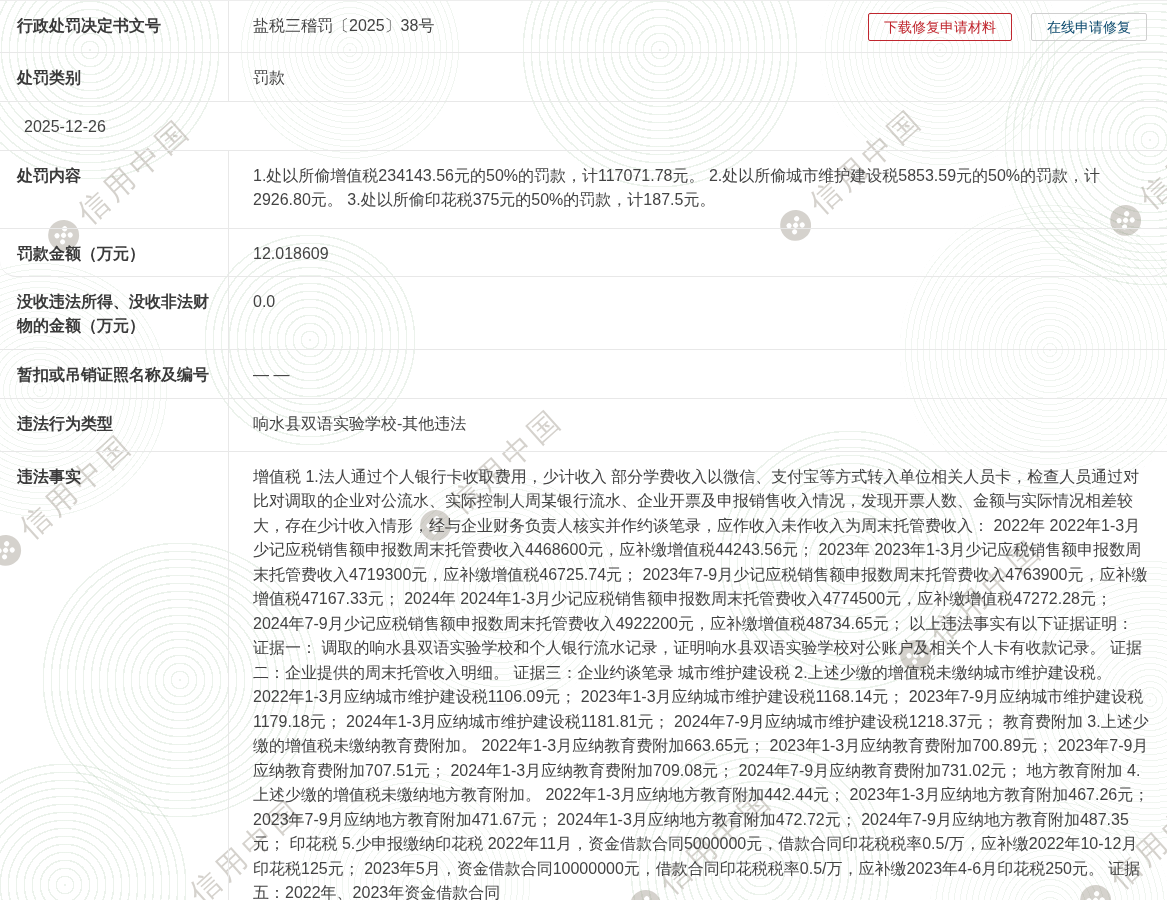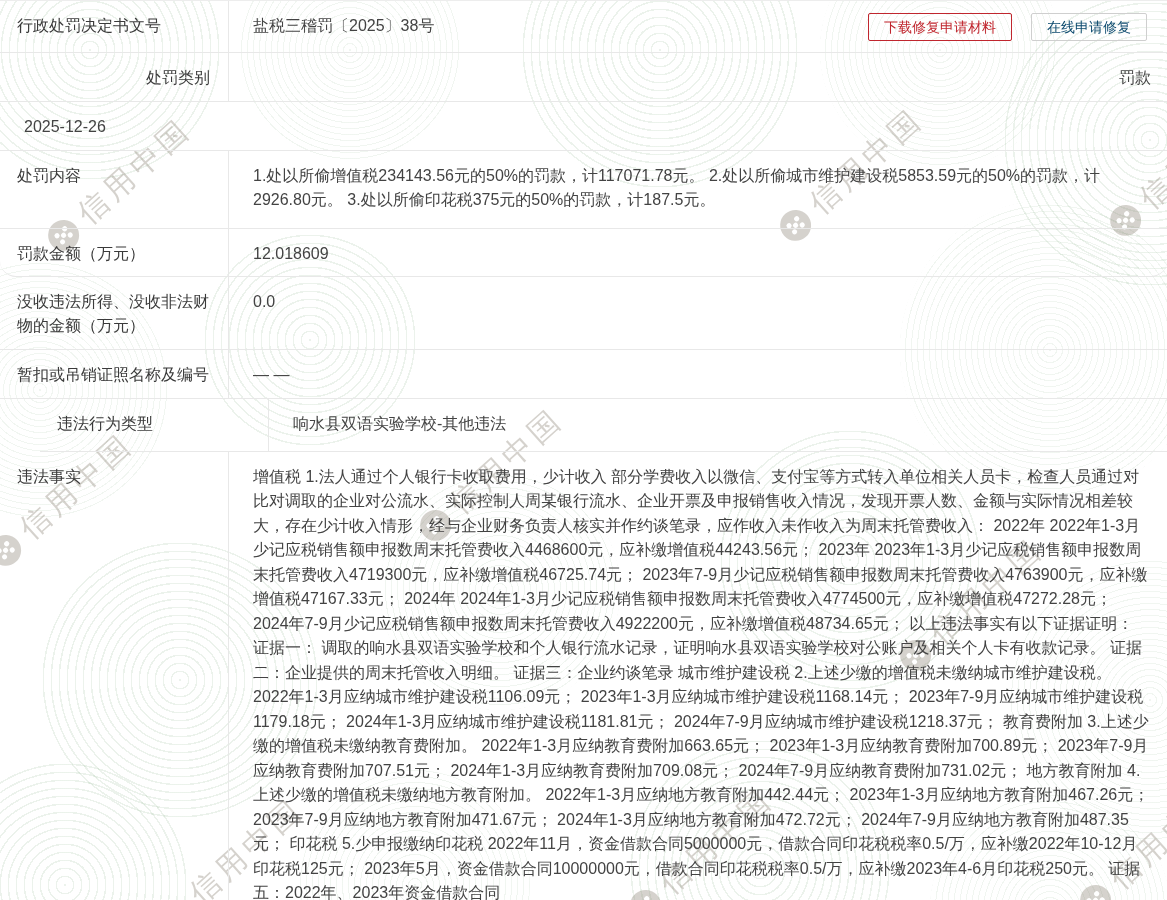--- a/index.html
+++ b/index.html
@@ -28,32 +28,32 @@
   .wm svg { width:33px; height:33px; flex:0 0 auto; }
 
   
   .record-table { position:relative; z-index:1; width:1167px; border-top:1px solid #ededed; }
   .row { display:flex; border-bottom:1px solid #e8e8e8; }
   .cell { line-height:24.5px; font-size:16px; }
   .cell.label {
     width:229px; flex:0 0 229px;
     border-right:1px solid #e8e8e8;
     padding:13px 18px 10px 17px;
-    font-weight:400; color:#3a3a3a; line-height:24px;
+    font-weight:700; color:#3a3a3a; line-height:24px;
   }
   .cell.value { flex:1; padding:13px 16px 10px 24px; color:#434343; }
 
   .row-docno { min-height:52px; }
-  .row-type  { min-height:47px;text-align:right; }
+  .row-type  { min-height:47px; }
   .row-date  { min-height:49px; }
   .row-content { min-height:78px; }
   .row-fine  { min-height:46px;border-radius:16px; }
   .row-confiscate { min-height:73px; }
   .row-license { min-height:47px; }
-  .row-violation-type { min-height:53px;margin-left:40px; }
+  .row-violation-type { min-height:53px; }
   .row-facts { min-height:455px; border-bottom:none; }
 
   .row-docno .cell.value {
     display:flex; justify-content:space-between; align-items:center;
     padding-top:0; padding-bottom:0; padding-right:20px;
   }
   .btn-group { display:flex; gap:19px;padding-left:22px; }
   .btn {
     height:28px; padding:0 15px; font-size:14px; line-height:26px;
     background:transparent; border-radius:2px; cursor:pointer;

